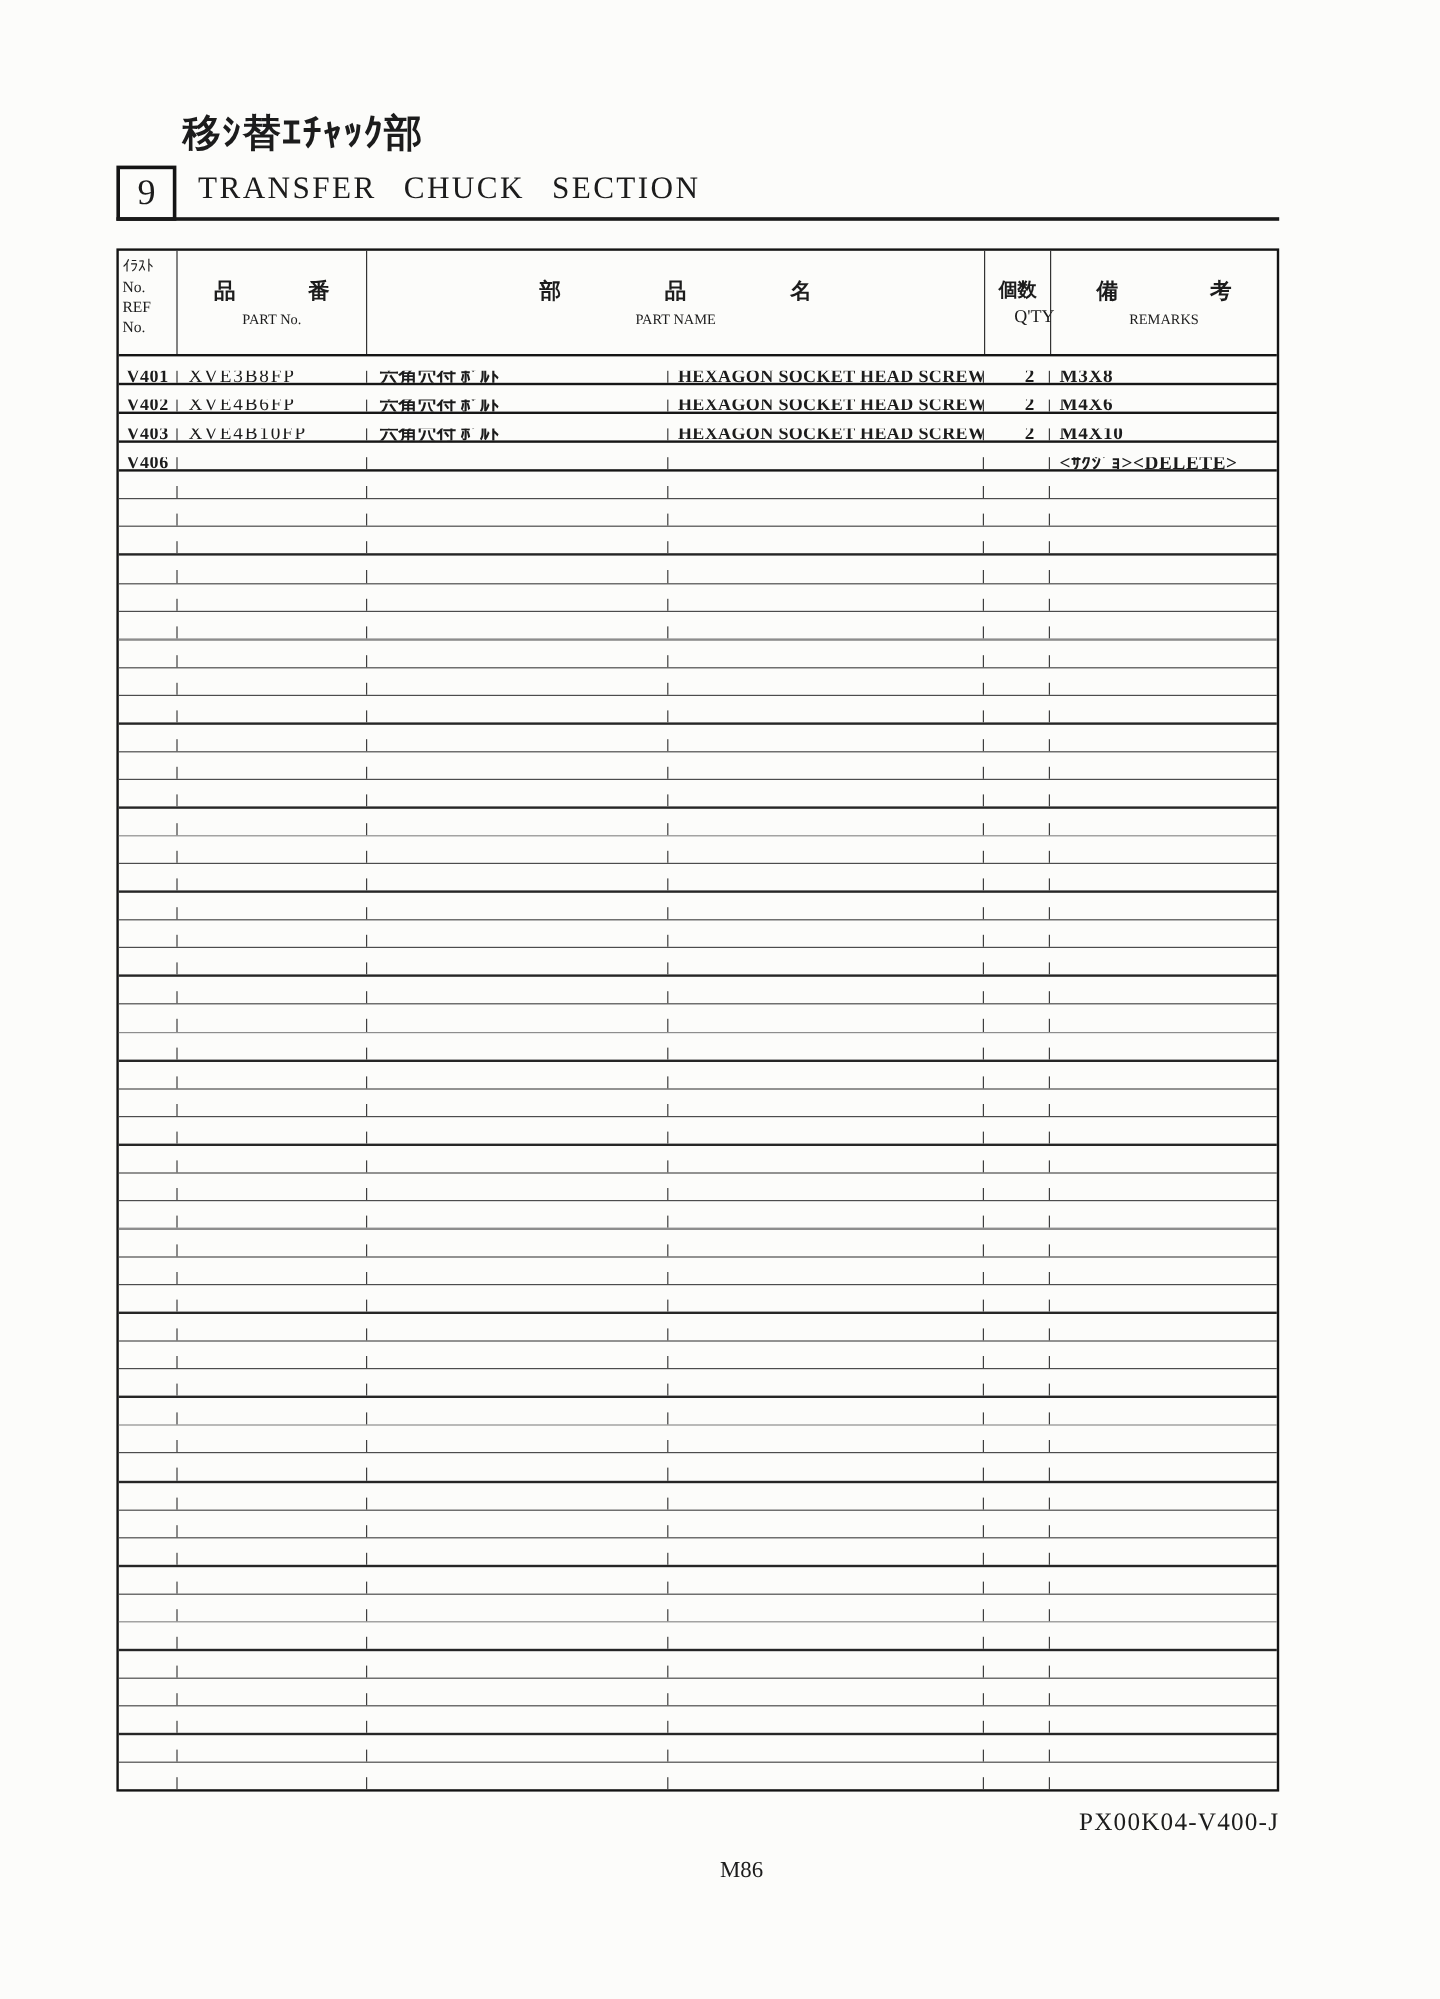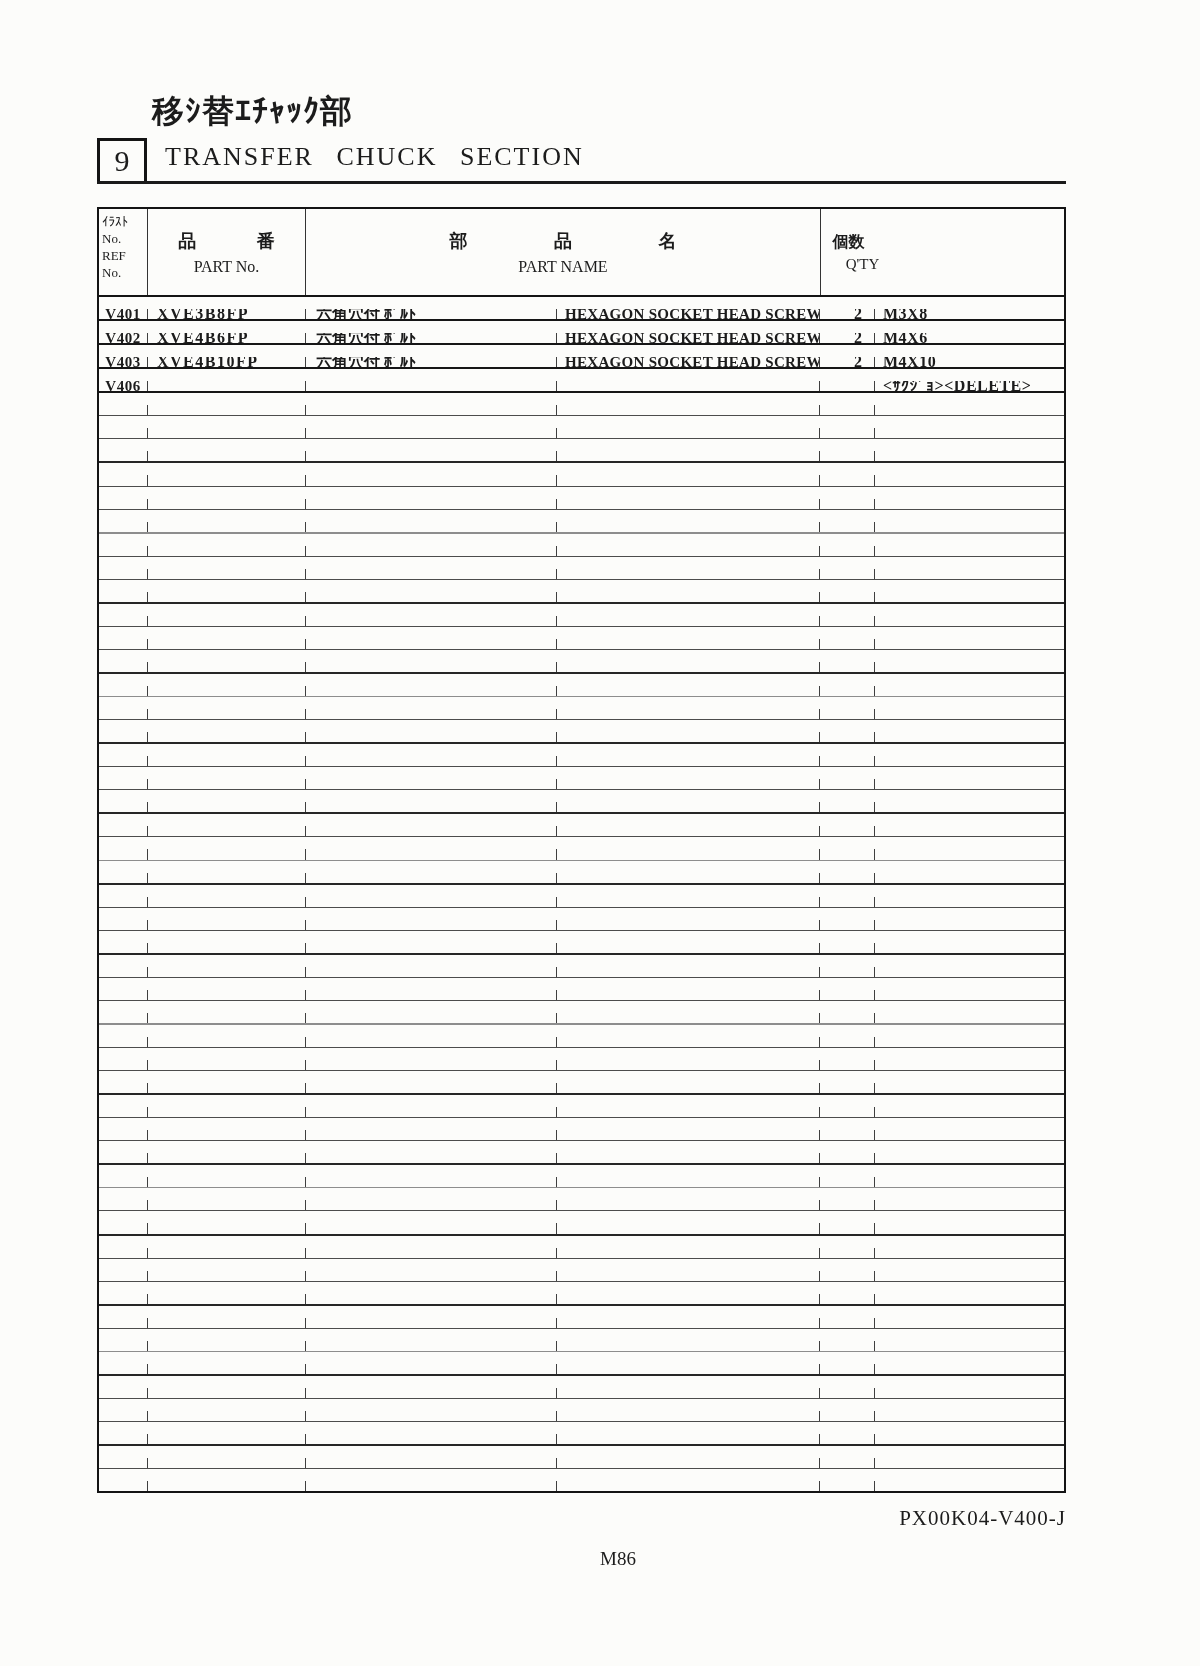--- a/index.html
+++ b/index.html
@@ -61,21 +61,21 @@
   }
   .th { border-right: 1px solid #333; display: flex; flex-direction: column; justify-content: center; align-items: center; }
   .th:last-child { border-right: none; }
   .th-ref   { width: 49px;  align-items: flex-start; justify-content: flex-start; padding: 4px 0 0 3px; }
   .th-ref div { font-size: 13px; line-height: 17px; white-space: nowrap; }
   .th-partno   { width: 158px; }
   .th-partname { width: 515px; }
   .th-qty      { width: 55px; }
   .th-remarks  { flex: 1; }
   .th .jp { font-size: 18px; font-weight: bold; white-space: nowrap; text-align: right; }
-  .th .en { font-size: 16px; margin-top: 5px; white-space: nowrap; }
+  .th .en { font-size: 12px; margin-top: 5px; white-space: nowrap; }
   .th-qty .jp { font-size: 16px; }
   .th-qty .en { font-size: 15px; margin-top: 3px; margin-left: 28px; }
   .spread2 { word-spacing: 56px; }
   .spread3 { word-spacing: 82px; }
   .spread2b { word-spacing: 72px; }
   .tbody { flex: 1; display: flex; flex-direction: column; }
   .row {
     flex: 1;
     display: flex;
     border-bottom: 1px solid #4c4c4c;
@@ -88,21 +88,21 @@
   .tbody .row:last-child { border-bottom: none; }
   .cell {
     border-right: 1px solid #3f3f3f;
     display: flex; align-items: center;
     overflow: hidden;
     white-space: nowrap;
     font-size: 16px;
   }
   .cell:last-child { border-right: none; }
   .c-ref     { width: 49px; justify-content: center; font-weight: bold; font-size: 15px; letter-spacing: 0.5px; }
-  .c-partno  { width: 158px; padding-left: 9px; font-weight: bold; letter-spacing: 1.5px; }
+  .c-partno  { width: 158px; padding-left: 9px; font-weight: normal; letter-spacing: 1.5px; }
   .c-namejp  { width: 251px; padding-left: 10px; font-weight: bold; }
   .c-nameen  { width: 263px; padding-left: 8px; font-weight: bold; font-size: 15px; letter-spacing: 0.3px; }
   .c-qty     { width: 55px; justify-content: flex-end; padding-right: 12px; font-weight: bold; }
   .c-remarks { flex: 1; padding-left: 8px; font-weight: bold; letter-spacing: 0.5px; }
   .doc-number {
     position: absolute;
     top: 1506px; right: 134px;
     font-size: 21px;
     letter-spacing: 1px;
     white-space: nowrap;
@@ -141,20 +141,24 @@
         <div class="en">PART No.</div>
       </div>
       <div class="th th-partname">
         <div class="jp spread3">部 品 名</div>
         <div class="en">PART  NAME</div>
       </div>
       <div class="th th-qty">
         <div class="jp">個数</div>
         <div class="en">Q'TY</div>
       </div>
+      <div class="th th-remarks">
+        <div class="jp spread2b">備 考</div>
+        <div class="en">REMARKS</div>
+      </div>
     </div>
     <div class="tbody" id="tbody">
         <div class="row filled">
           <div class="cell c-ref">V401</div>
           <div class="cell c-partno">XVE3B8FP</div>
           <div class="cell c-namejp">六角穴付 ﾎﾞﾙﾄ</div>
           <div class="cell c-nameen">HEXAGON SOCKET HEAD SCREW</div>
           <div class="cell c-qty">2</div>
           <div class="cell c-remarks">M3X8</div>
         </div>

